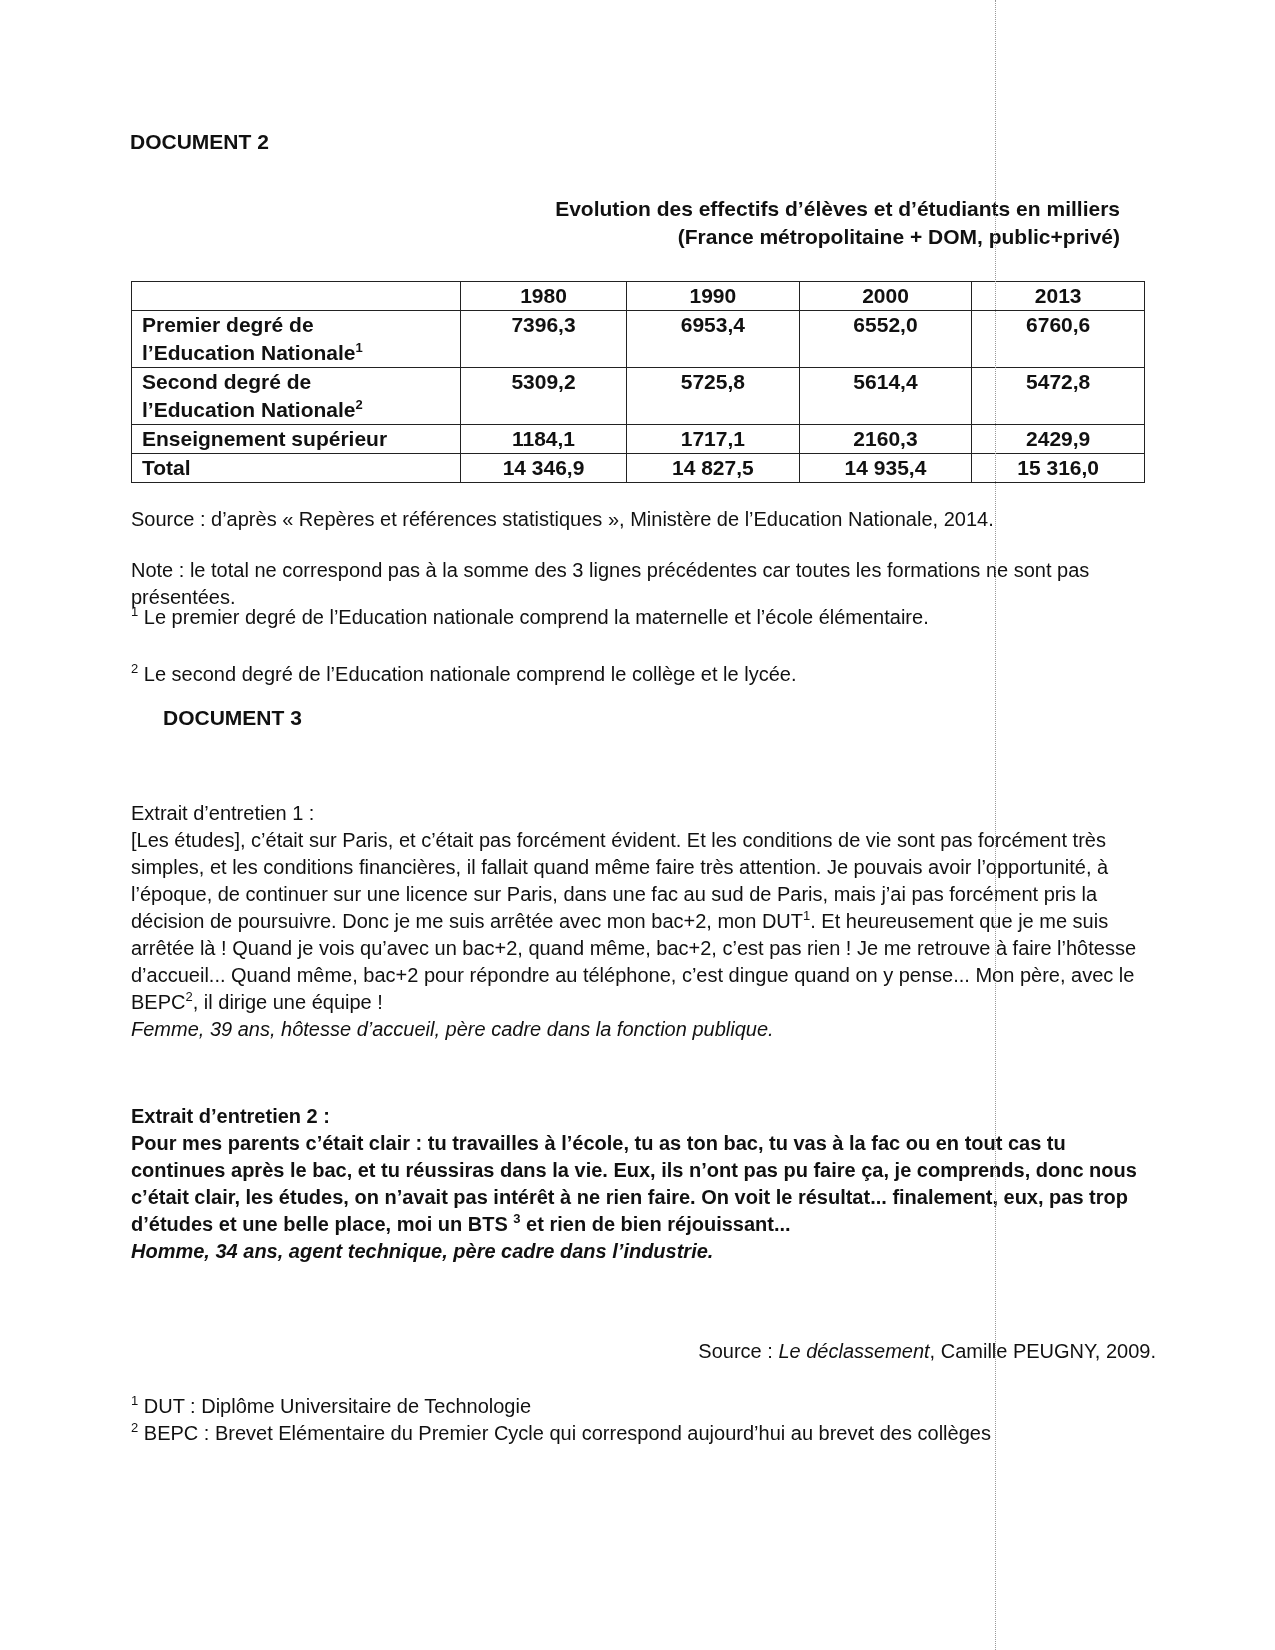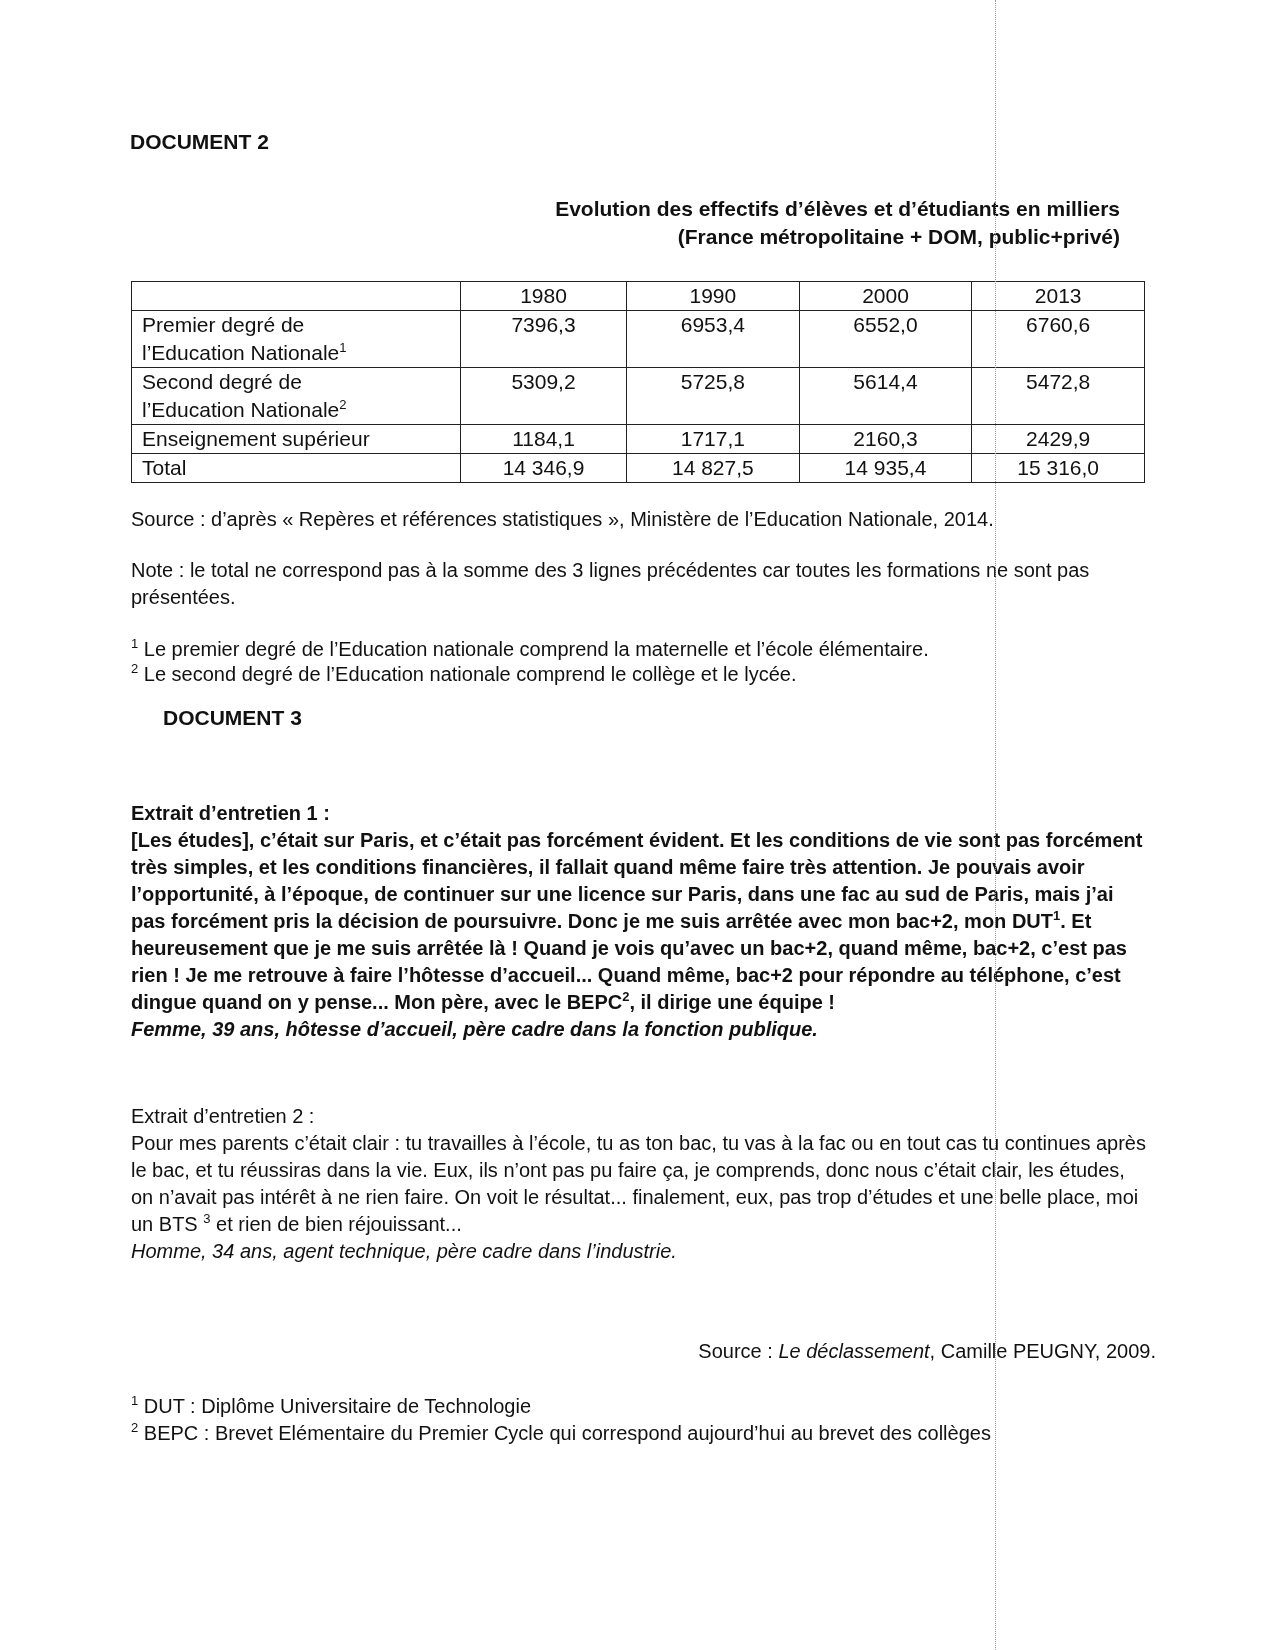--- a/index.html
+++ b/index.html
@@ -14,21 +14,21 @@
     .title-block {
       position: absolute; left: 120px; width: 1000px; top: 195px;
       text-align: right; font-weight: bold; font-size: 21px; line-height: 28px;
     }
     table.data-table {
       position: absolute; left: 131px; top: 281px; width: 1014px;
       border-collapse: collapse; font-size: 21px;
     }
     table.data-table td, table.data-table th {
       border: 1.5px solid #222; padding: 0 10px; vertical-align: top;
-      font-weight: normal; line-height: 28px; margin-left: 47px;
+      font-weight: bold; line-height: 28px; margin-left: 47px;
     }
     table.data-table th { text-align: center; height: 28px; }
     table.data-table td.num { text-align: center; }
     table.data-table td.label { width: 308px; }
     table.data-table td.c1, table.data-table th.c1 { width: 145px; }
     sup { font-size: 13px; line-height: 0; }
     .para { position: absolute; left: 131px; width: 1020px; font-size: 20px; line-height: 27px; }
     .italic { font-style: italic; }
     .right { text-align: right; }
     .edge-marks {
@@ -90,36 +90,36 @@
       <td class="num">14 827,5</td>
       <td class="num">14 935,4</td>
       <td class="num">15 316,0</td>
     </tr>
   </tbody>
     </table>
 
   <div class="para" style="top:506px;">Source : d’après « Repères et références statistiques », Ministère de l’Education Nationale, 2014.</div>
   <div class="para" style="top:557px;">Note : le total ne correspond pas à la somme des 3 lignes précédentes car toutes les formations ne sont pas présentées.</div>
 
-  <div class="para" style="top:636px;">
+  <div class="para" style="top:604px;">
     <sup>1</sup><span> Le premier degré de l’Education nationale comprend la maternelle et l’école élémentaire.</span>
   </div>
   <div class="para" style="top:661px;">
     <sup>2</sup><span> Le second degré de l’Education nationale comprend le collège et le lycée.</span>
   </div>
 
   <div class="doc-heading" style="top:706px;margin-left:33px;">DOCUMENT 3</div>
 
-  <div class="para" style="top:800px;font-weight:bold;">
+  <div class="para" style="top:800px;">
     <div>Extrait d’entretien 1 :</div>
     <div><span>[Les études], c’était sur Paris, et c’était pas forcément évident. Et les conditions de vie sont pas forcément très simples, et les conditions financières, il fallait quand même faire très attention. Je pouvais avoir l’opportunité, à l’époque, de continuer sur une licence sur Paris, dans une fac au sud de Paris, mais j’ai pas forcément pris la décision de poursuivre. Donc je me suis arrêtée avec mon bac+2, mon DUT</span><sup>1</sup><span>. Et heureusement que je me suis arrêtée là ! Quand je vois qu’avec un bac+2, quand même, bac+2, c’est pas rien ! Je me retrouve à faire l’hôtesse d’accueil... Quand même, bac+2 pour répondre au téléphone, c’est dingue quand on y pense... Mon père, avec le BEPC</span><sup>2</sup><span>, il dirige une équipe !</span></div>
     <div class="italic">Femme, 39 ans, hôtesse d’accueil, père cadre dans la fonction publique.</div>
   </div>
 
-  <div class="para" style="top:1103px;">
+  <div class="para" style="top:1103px;font-weight:bold;">
     <div>Extrait d’entretien 2 :</div>
     <div><span>Pour mes parents c’était clair : tu travailles à l’école, tu as ton bac, tu vas à la fac ou en tout cas tu continues après le bac, et tu réussiras dans la vie. Eux, ils n’ont pas pu faire ça, je comprends, donc nous c’était clair, les études, on n’avait pas intérêt à ne rien faire. On voit le résultat... finalement, eux, pas trop d’études et une belle place, moi un BTS </span><sup>3</sup><span>  et rien de bien réjouissant...</span></div>
     <div class="italic">Homme, 34 ans, agent technique, père cadre dans l’industrie.</div>
   </div>
 
   <div class="para right" style="top:1338px; width:1025px;">
     <span>Source : </span><span class="italic">Le déclassement</span><span>, Camille PEUGNY, 2009.</span>
   </div>
 
   <div class="para" style="top:1393px;">

